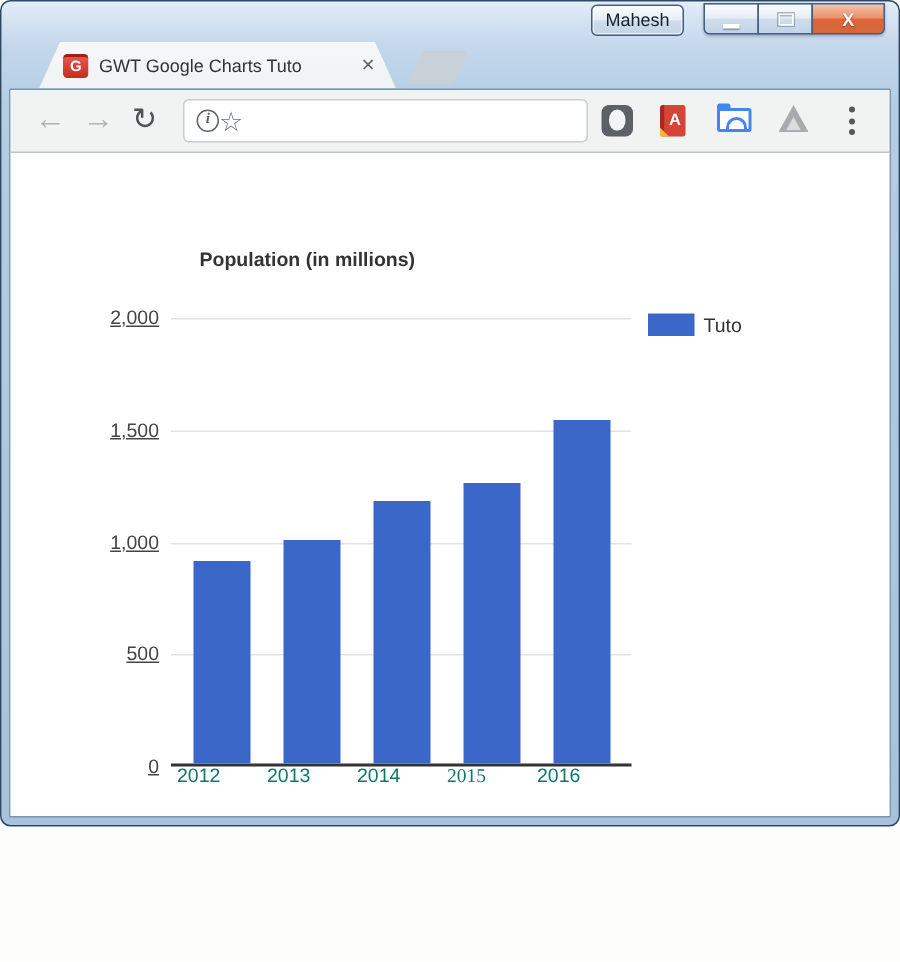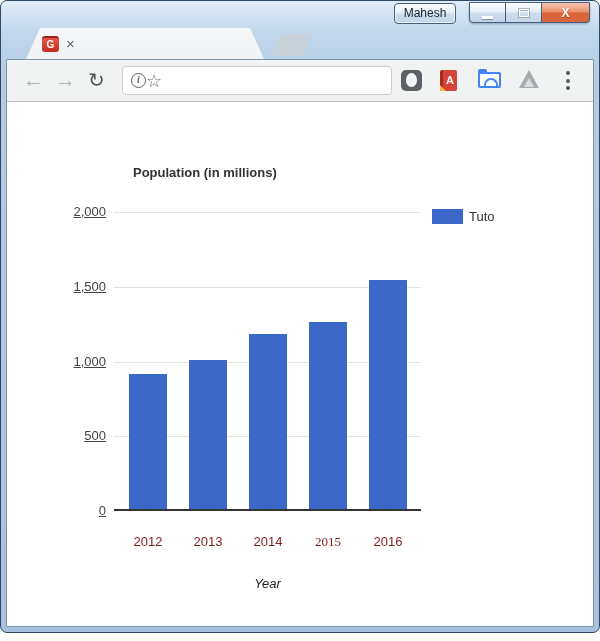--- a/index.html
+++ b/index.html
@@ -1,19 +1,19 @@
 <!DOCTYPE html>
 <html><head>
 <meta charset="utf-8">
 <style>
   * { margin:0; padding:0; box-sizing:border-box; }
   html,body { width:600px; height:641px; background:#fdfdfc; font-family:"Liberation Sans", sans-serif; overflow:hidden; }
 
   
-  .window { position:absolute; left:0; top:0; width:600px; height:633px;
+  .window { position:absolute; left:0; top:0; width:600px; height:551px;
     background:linear-gradient(180deg,#e2edf8 0%,#c3d7eb 30px,#b4cde5 70px,#a8c2dd 100%);
     border:1px solid #2c4864; border-radius:7px; }
   .frame-inner { position:absolute; left:5px; right:5px; top:58px; bottom:5px;
     border:1px solid #7b94aa; background:#fff; border-radius:1px; overflow:hidden; }
 
   
   .profile-btn { position:absolute; top:2px; right:143px; width:62px; height:21px;
     border:1px solid #44607e; border-radius:4px;
     background:linear-gradient(#fbfdfe,#e4edf6 48%,#cfdded 52%,#c2d4e7);
     box-shadow:inset 0 0 0 1px rgba(255,255,255,.65);
@@ -93,21 +93,21 @@
 
   
   .content { position:absolute; left:0; right:0; top:42px; bottom:0; background:#fff; }
   .chart { position:absolute; inset:0; font-size:13px; color:#333; }
   .chart-title { position:absolute; left:109px; top:63px; font-weight:bold; color:#333;padding-left:17px; }
   .plot { position:absolute; left:107px; top:110px; width:307px; height:299px;
     border-bottom:2px solid #333; }
   .gridline { position:absolute; left:0; width:100%; height:1px; background:#e3e3e3; }
   .bar { position:absolute; bottom:0; width:38px; }
   .ytick { position:absolute; left:29px; width:70px; text-align:right; color:#444;text-decoration:underline; }
-  .xtick { position:absolute; width:60px; top:432px; text-align:center; color:#7f1d1d; }
+  .xtick { position:absolute; width:60px; top:407px; color:#0f766e; }
   .legend-swatch { position:absolute; left:425px; top:107px; width:31px; height:15px; }
   .legend-label { position:absolute; left:462px; top:107px; line-height:15px; color:#333; }
   .axis-xlabel { position:absolute; left:107px; top:474px; width:307px; text-align:center;
     font-style:italic; color:#222; }
 </style>
 </head>
 <body>
 
 <div class="window">
 
@@ -121,20 +121,21 @@
       </div>
     <div class="win-btn close">
         <span class="glyph-x">X</span>
       </div>
   </div>
 
   <div class="tab">
     <div class="tab-bg"></div>
     <div class="tab-inner">
       <div class="favicon">G</div>
+      <span class="tab-title">GWT Google Charts Tuto</span>
       <span class="tab-close">×</span>
     </div>
   </div>
   <div class="newtab"></div>
 
   <div class="frame-inner">
 
     <div class="toolbar">
       <span class="nav-glyph back">←</span>
       <span class="nav-glyph fwd">→</span>

